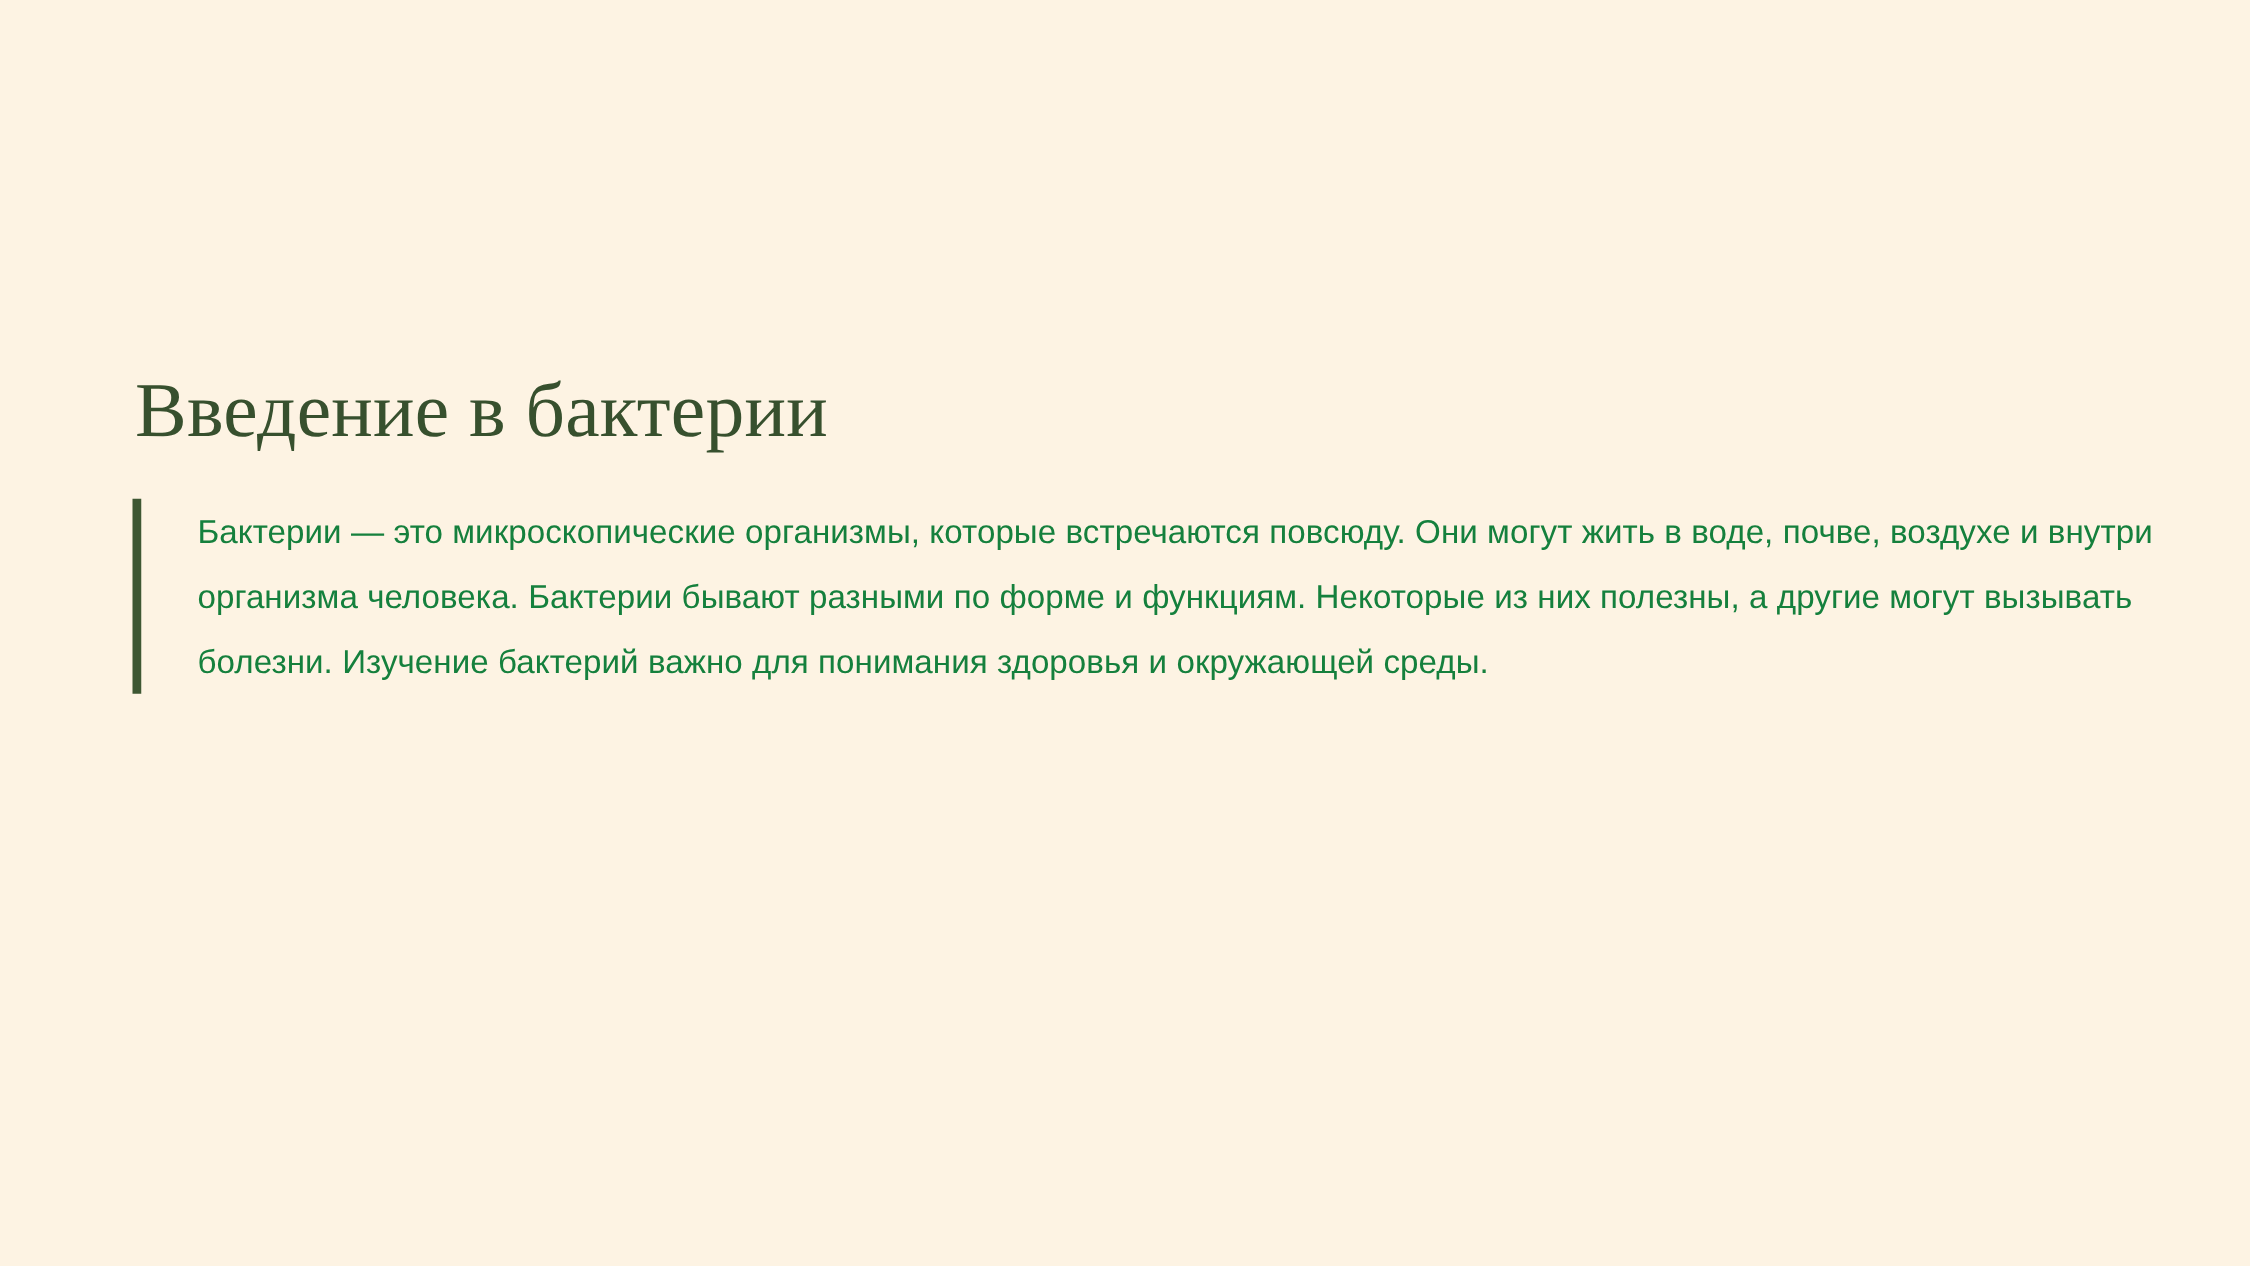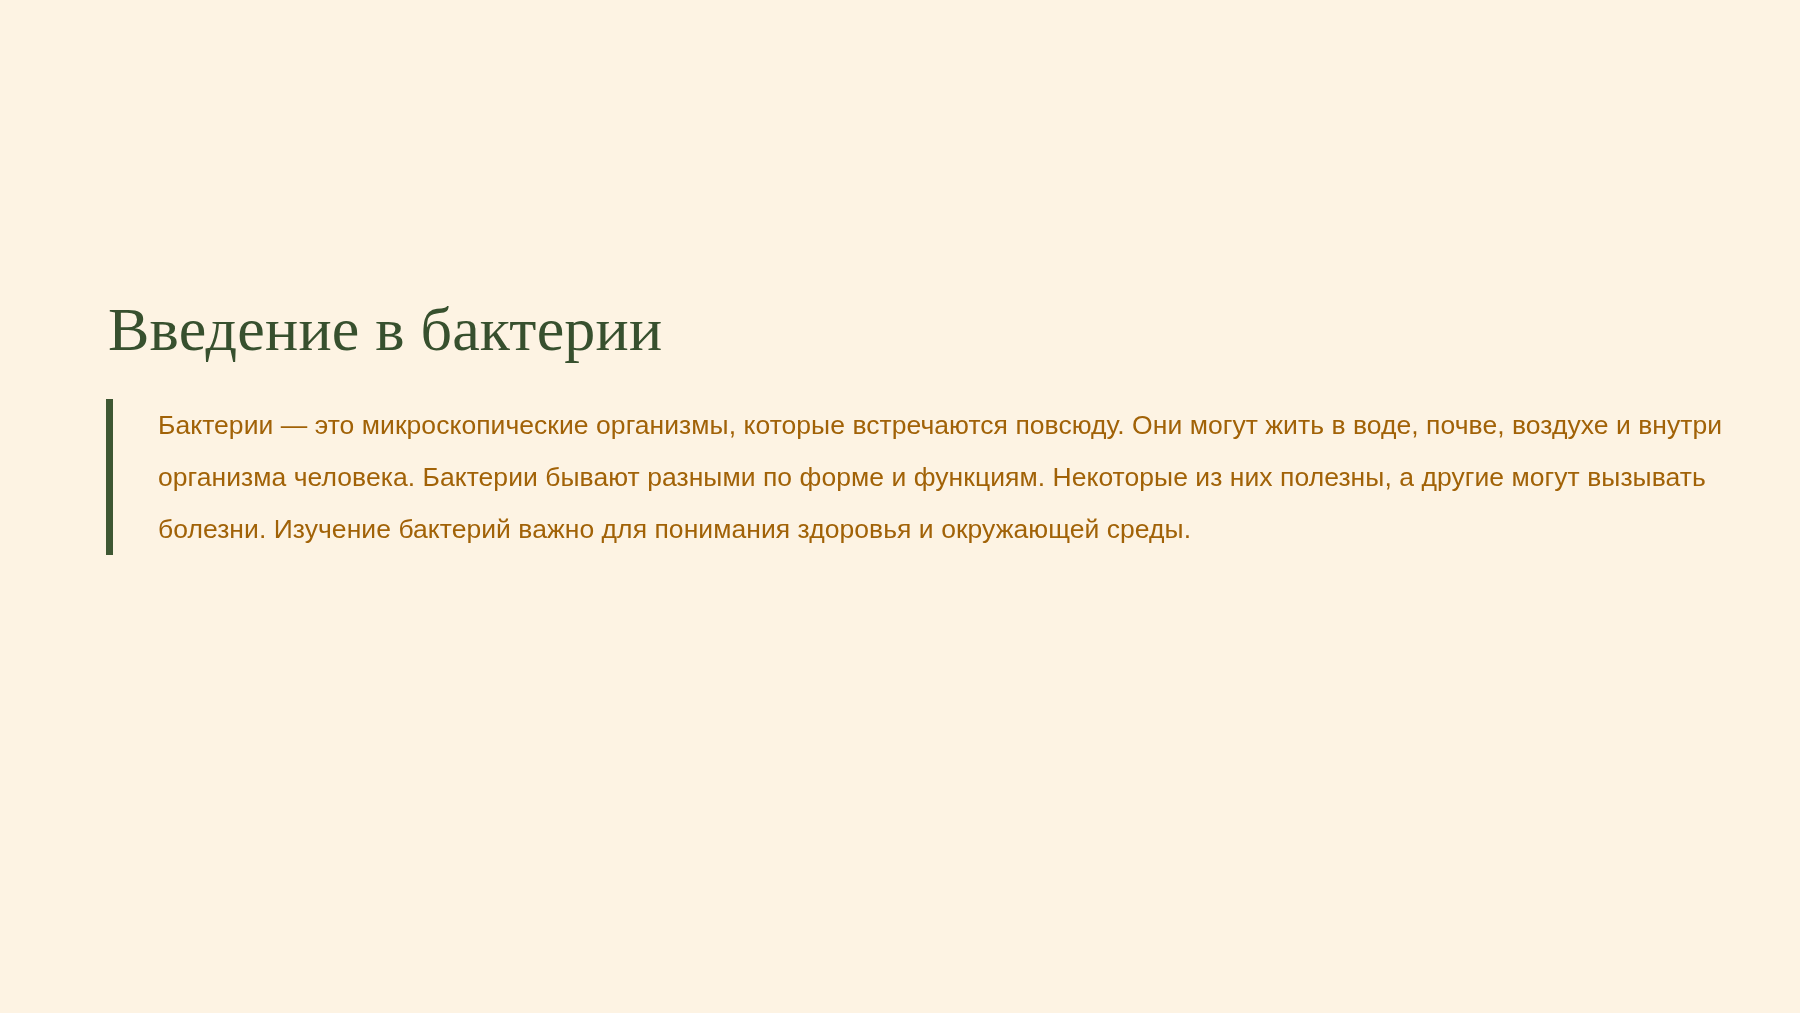--- a/index.html
+++ b/index.html
@@ -52,21 +52,21 @@
     box-sizing: border-box;
   }
 
   .body-text {
     margin: 0;
     padding: 0;
     font-family: "Liberation Sans", "DejaVu Sans", sans-serif;
     font-size: 26.5px;
     font-weight: 400;
     line-height: 52px;
-    color: #a16207;
+    color: #15803d;
     max-width: 1600px;
     text-align: left;
     letter-spacing: 0.05px;
   }
 </style>
 </head>
 <body>
 
 <div class="slide">
 

